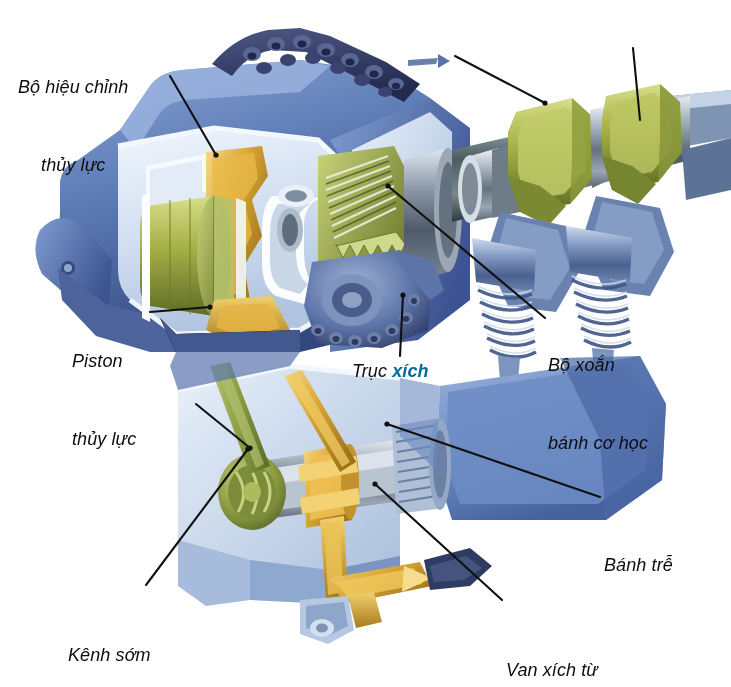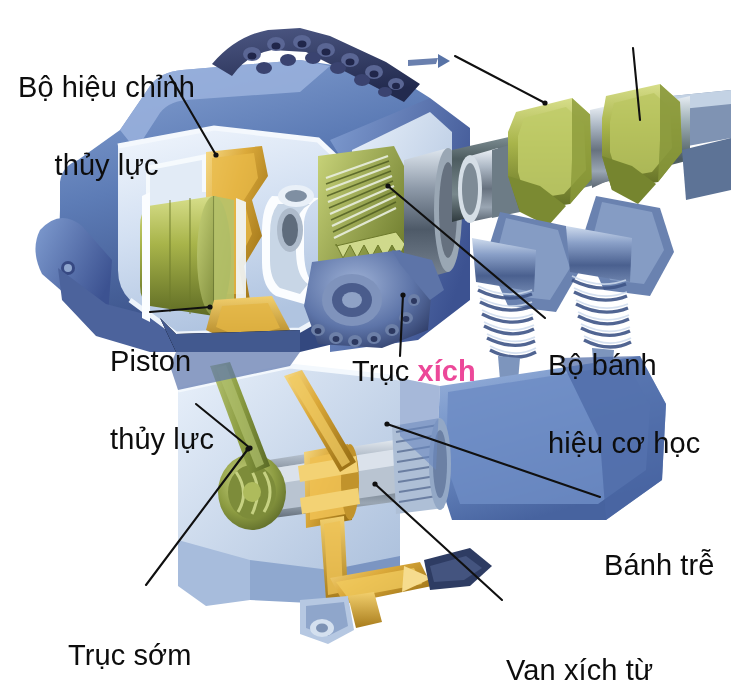--- a/index.html
+++ b/index.html
@@ -26,28 +26,29 @@
     position: absolute;
     left: 0; top: 0;
     width: 731px;
     height: 687px;
     pointer-events: none;
   }
   .label {
     position: absolute;
     color: #0d0d0d;
     font-family: "Liberation Sans", sans-serif;
-    font-size: 29px;
+    font-size: 18px;
     line-height: 26px;
     letter-spacing: 0.1px;
     white-space: pre;
     font-weight: 400;
+    font-style: italic;
   }
   .label.center { text-align: center; }
-  .hl { color: #ec4899; font-weight: 600; }
+  .hl { color: #0369a1; font-weight: 600; }
 </style>
 </head>
 <body>
 
 <div id="stage">
 
   <svg id="artwork" viewBox="0 0 731 687">
     <defs>
       <linearGradient id="gBlueBody" x1="0" y1="0" x2="0.35" y2="1">
         <stop offset="0" stop-color="#8aa5d4"></stop>
@@ -482,38 +483,38 @@
     </g>
   </svg>
 
   <div class="label center" style="left:18px;  top:22px;">
     <div>Bộ hiệu chỉnh</div>
     <div>thủy lực</div>
   </div>
 
 
 
-  <div class="label" style="left:72px;  top:296px;margin-left:38px;">
+  <div class="label" style="left:72px;  top:296px;">
     <div>Piston</div>
     <div>thủy lực</div>
   </div>
 
 
   <div class="label" style="left:352px; top:358px;"><span>Trục </span><span class="hl">xích</span></div>
 
   <div class="label" style="left:548px; top:300px;">
-    <div>Bộ bánh</div>
-    <div>hiệu cơ học</div>
+    <div>Bộ xoắn</div>
+    <div>bánh cơ học</div>
   </div>
 
   <div class="label" style="left:604px; top:500px;">
     <div>Bánh trễ</div>
   </div>
 
   <div class="label" style="left:68px;  top:590px;">
-    <div>Trục sớm</div>
+    <div>Kênh sớm</div>
   </div>
 
   <div class="label" style="left:506px; top:605px;">
     <div>Van xích từ</div>
   </div>
 
 </div>
 
 </body></html>

